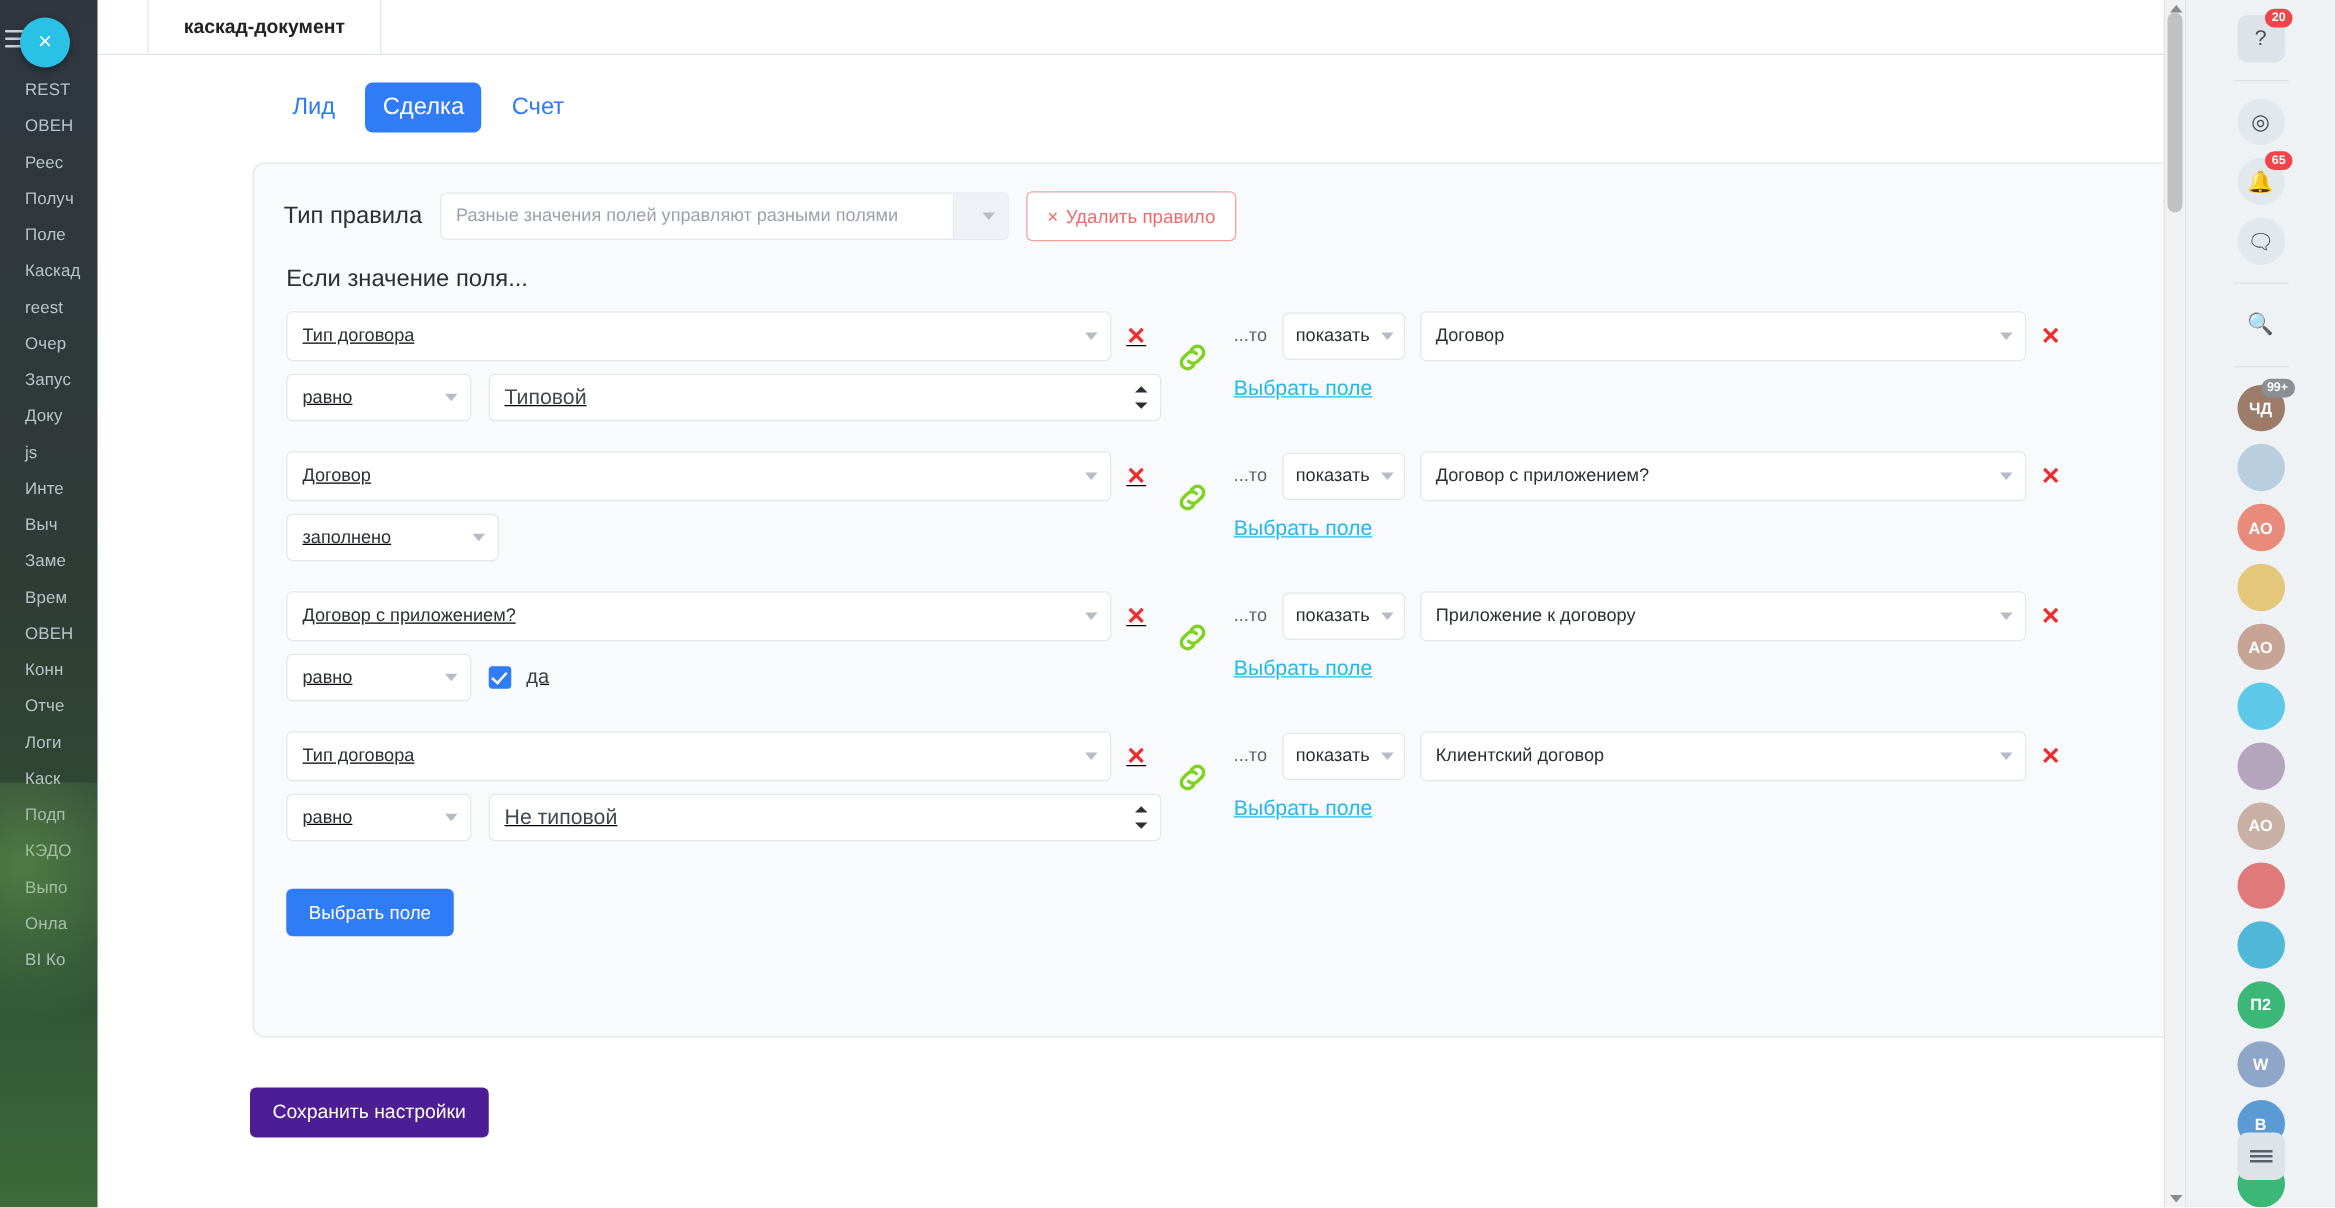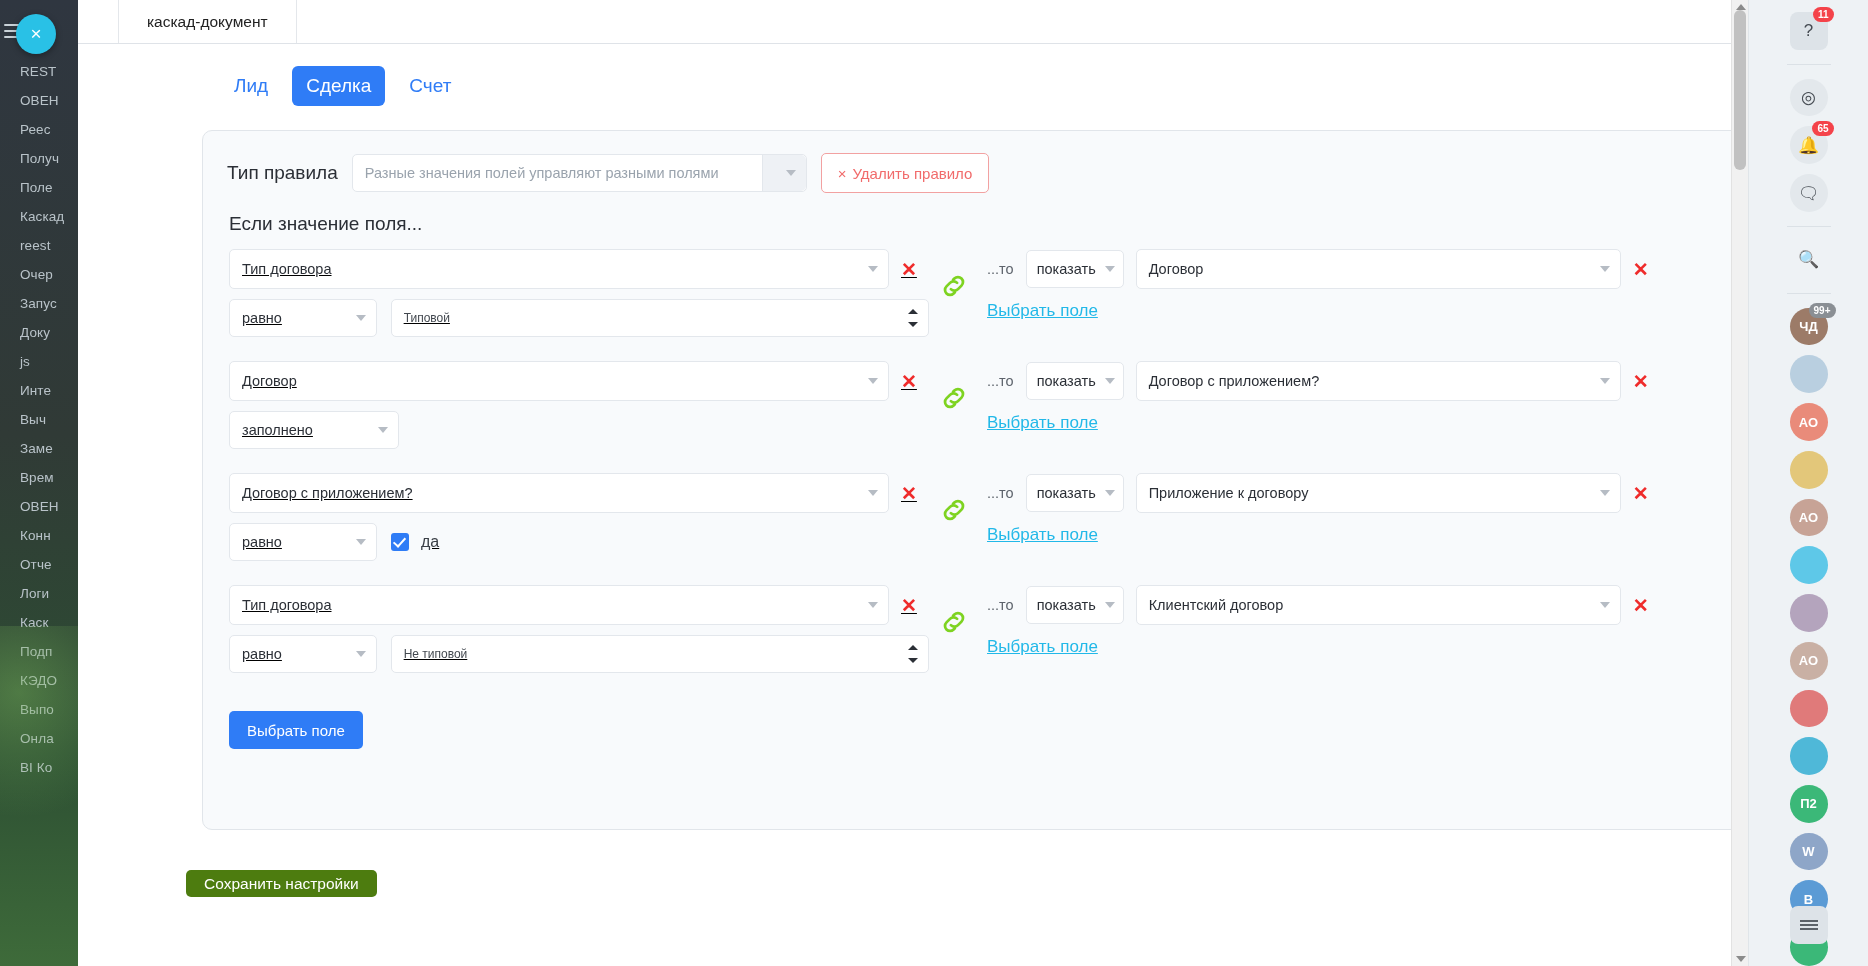--- a/index.html
+++ b/index.html
@@ -39,21 +39,21 @@
     position:absolute; left:78px; top:0; right:120px; bottom:0;
     background:#ffffff; overflow:hidden;
   }
 
   
   #tabstrip{
     position:relative; height:44px; border-bottom:1px solid #dfe3e8; background:#fff;
     display:flex; align-items:stretch; padding-left:40px;
   }
   .browser-tab{
-    padding:0 28px; display:flex; align-items:center; font-size:15.5px; font-weight:normal;
+    padding:0 28px; display:flex; align-items:center; font-size:15.5px; font-weight:bold;
     color:#222; border-left:1px solid #e4e7eb; border-right:1px solid #e4e7eb;
     background:#fff;
   }
   .tab-blank{ flex:1; border-right:1px solid #e4e7eb; }
 
   
   #entity-tabs{
     display:flex; align-items:center; gap:10px; padding:22px 0 0 142px;
   }
   .ent-tab{
@@ -98,21 +98,21 @@
   .cond-block{ position:relative; margin-bottom:8px; height:104px; }
   .left-col{ position:absolute; left:2px; top:0; width:700px;text-decoration:underline; }
   .field-row{ display:flex; align-items:center; gap:12px; }
   .field-select{ width:660px; height:40px; }
   .x-remove{ color:#ef2b2b; font-size:19px; font-weight:bold; cursor:pointer; line-height:1; }
   .op-row{ margin-top:10px; display:flex; align-items:center; gap:14px; }
   .op-select{ width:148px; height:38px; }
   .op-select.wide{ width:170px;text-align:center; }
   .value-input{
     width:540px; height:38px; background:#fff; border:1px solid #e3e7ec; border-radius:5px;
-    display:flex; align-items:center; padding:0 28px 0 12px; font-size:12px; color:#42484f;
+    display:flex; align-items:center; padding:0 28px 0 12px; font-size:17px; color:#42484f;
     position:relative;
   }
   .value-input .spin{
     position:absolute; right:10px; top:50%; margin-top:-9px; width:10px; height:18px;
     display:flex; flex-direction:column; justify-content:space-between; align-items:center;
   }
   .value-input .spin i{
     width:0;height:0;border-left:5px solid transparent;border-right:5px solid transparent;
   }
   .value-input .spin i.up{ border-bottom:5px solid #2b2f36; }
@@ -141,22 +141,22 @@
   .choose-link{
     display:inline-block; margin-top:12px; color:#22b8e8; font-size:17px;
     text-decoration:underline; cursor:pointer;
   }
 
   .btn-primary{
     background:#2f7cf6; color:#fff; border:none; border-radius:5px; height:38px;
     padding:0 18px; font-size:15px; cursor:pointer; margin-top:14px; margin-left:2px;
   }
   .btn-save{
-    position:absolute; left:108px; top:870px; background:#4d7c0f; color:#fff; border:none;
-    border-radius:5px; height:27px; padding:0 18px; font-size:15.5px; cursor:pointer;
+    position:absolute; left:122px; top:870px; background:#4c1d95; color:#fff; border:none;
+    border-radius:5px; height:40px; padding:0 18px; font-size:15.5px; cursor:pointer;
   }
 
   
   #vscroll{
     position:absolute; right:0; top:0; width:17px; height:966px; background:#f1f1f1;
     border-left:1px solid #e2e2e2;
   }
   #vscroll .thumb{
     position:absolute; left:2px; top:10px; width:12px; height:160px; background:#c1c1c1;
     border-radius:6px;
@@ -429,21 +429,21 @@
   <div id="vscroll">
     <div class="arrow up"></div>
     <div class="thumb"></div>
     <div class="arrow dn"></div>
   </div>
 </div>
 
 <div id="right-rail">
     <div class="r-icon sq">
       <span style="font-size:17px">?</span>
-      <span class="r-badge">11</span>
+      <span class="r-badge">20</span>
     </div>
     <div class="r-sep"></div>
     <div class="r-icon ">
       <span style="font-size:17px">◎</span>
     </div>
     <div class="r-icon ">
       <span style="font-size:17px">🔔</span>
       <span class="r-badge">65</span>
     </div>
     <div class="r-icon ">

